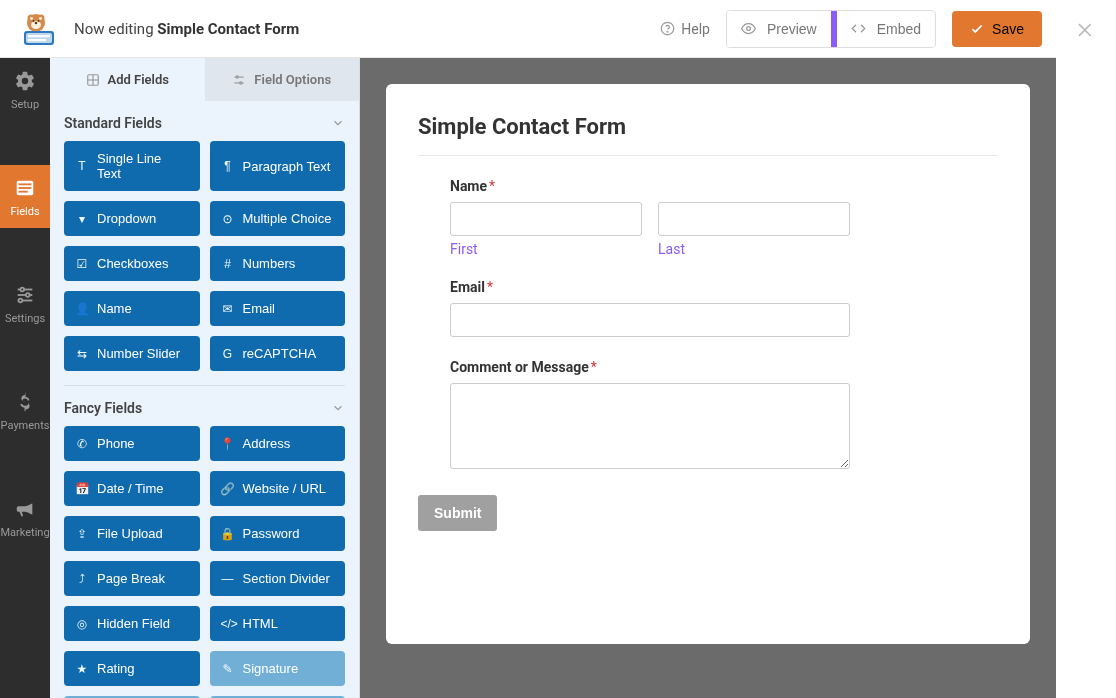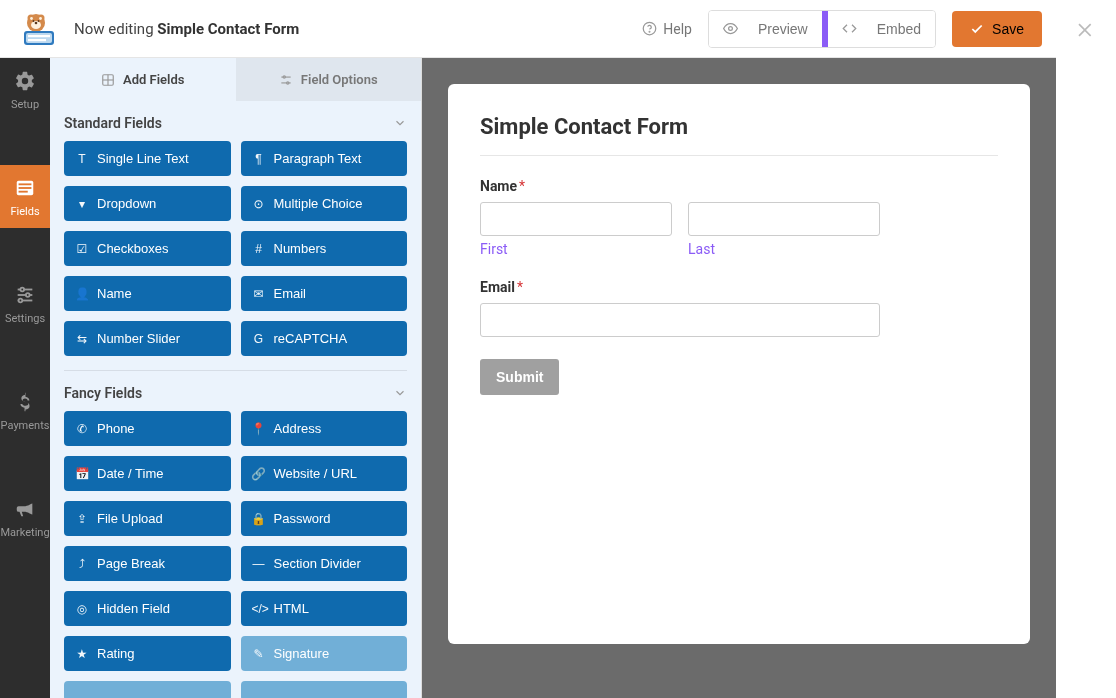--- a/index.html
+++ b/index.html
@@ -12,53 +12,53 @@
   
   
   .topbar { height: 58px; display: flex; align-items: center; padding: 2px 14px; border-bottom: 1px solid #e5e5e5; gap: 16px; }
   .logo { width: 44px; height: 36px; display: flex; align-items: center; justify-content: center; }
   .logo svg { width: 44px; height: 36px; }
   .title { font-size: 15px; color: #444; }
   .title strong { font-weight: 700; color: #333; }
   .spacer { flex: 1; }
   .help { display: flex; align-items: center; gap: 6px; font-size: 14px; color: #777; cursor: pointer; }
   .seggroup { display: flex; border: 1px solid #ddd; border-radius: 4px; overflow: hidden; }
-  .segbtn { display: flex; align-items: center; gap: 20px; background: #fff; border: none; padding: 10px 14px; font-size: 14px; color: #777; cursor: pointer; }
+  .segbtn { display: flex; align-items: center; gap: 11px; background: #fff; border: none; padding: 10px 14px; font-size: 14px; color: #777; cursor: pointer; }
   .segbtn + .segbtn { border-left: 6px solid #8b5cf6; }
   .save-btn { background: #e27730; color: #000000; border: none; border-radius: 4px; padding: 10px 18px; font-size: 14px; font-weight: 400; display: flex; align-items: center; gap: 8px; cursor: pointer; }
   
   
   .mainrow { flex: 1; display: flex; min-height: 0; }
   
   
   .leftnav { width: 50px; background: #2d2d2d; display: flex; flex-direction: column; gap: 44px; }
   .navitem { display: flex; flex-direction: column; align-items: center; gap: 6px; padding: 12px 4px 10px; color: #999; font-size: 11px; cursor: pointer; }
   .navitem.active { background: #e27730; color: #fff; }
   .navicon { font-size: 19px; }
   
   
-  .sidepanel { width: 372px; background: #ebf3fc; border-right: 1px solid #ddd; display: flex; flex-direction: column; overflow-y: auto; }
+  .sidepanel { width: 310px; background: #ebf3fc; border-right: 1px solid #ddd; display: flex; flex-direction: column; overflow-y: auto; }
   .tabs { display: flex; }
   .tab { flex: 1; display: flex; align-items: center; justify-content: center; gap: 8px; padding: 14px 8px; font-size: 13px; font-weight: 600; color: #777; background: #dfe6ee; cursor: pointer; }
   .tab.active { background: #ebf3fc; color: #444; }
   .tab .ticon { color: #999; }
   
   .section-head { display: flex; align-items: center; justify-content: space-between; padding: 14px 14px 10px; font-size: 14px; font-weight: 600; color: #444; cursor: pointer; }
   .section-head .chev { color: #999; }
   .field-grid { display: grid; grid-template-columns: 1fr 1fr; gap: 10px; padding: 0 14px 14px; }
   .field-btn { display: flex; align-items: center; gap: 8px; background: #0f6aae; color: #fff; border: none; border-radius: 4px; padding: 10px 11px; font-size: 13px; cursor: pointer; text-align: left; }
   .field-btn.dim { background: #71afd7; }
   .field-btn .ficon { width: 14px; text-align: center; opacity: 0.95; font-size: 12px; }
   .divider { border-top: 1px solid #d6dde6; margin: 0 14px; }
   
   
   .canvas { flex: 1; background: #6b6b6b; padding: 26px; overflow: auto; }
   .formcard { background: #fff; border-radius: 6px; padding: 30px 32px 70px; min-height: 560px; }
   .form-title { font-size: 22px; font-weight: 700; color: #333; padding-bottom: 16px; border-bottom: 1px solid #e6e6e6; margin-bottom: 22px; }
-  .form-row { margin-bottom: 22px; max-width: 400px; }
+  .form-row { margin-bottom: 22px; max-width: 400px; margin-left: 32px; }
   .flabel { font-size: 14px; font-weight: 700; color: #333; margin-bottom: 8px; display: block; }
   .req { color: #d63638; font-weight: 400; margin-left: 2px; }
   .name-pair { display: flex; gap: 16px; }
   .name-col { flex: 1; display: flex; flex-direction: column; }
   .tinput { width: 100%; height: 34px; border: 1px solid #ccc; border-radius: 3px; padding: 6px 8px; font-size: 14px; }
   .sublabel { font-size: 14px; color: #8b5cf6; margin-top: 5px; }
   .tarea { width: 100%; height: 86px; border: 1px solid #ccc; border-radius: 3px; padding: 8px; font-size: 14px; resize: both; }
   .submit-btn { background: #a0a0a0; color: #fff; border: none; border-radius: 3px; padding: 10px 16px; font-size: 14px; font-weight: 600; cursor: pointer; }
   
   svg { display: block; }
@@ -345,20 +345,26 @@
               </div>
             </div>
 
             <div class="form-row">
               <div class="flabel">
                 <span>Email</span><span class="req">*</span>
               </div>
               <input class="tinput" style="">
             </div>
 
+            <div class="form-row">
+              <div class="flabel">
+                <span>Comment or Message</span><span class="req">*</span>
+              </div>
+              <textarea class="tarea" style=""></textarea>
+            </div>
 
             <button class="submit-btn">Submit</button>
           </div>
         </div>
       </div>
     </div>
 
     <div class="close-col">
       <div class="close-btn">
         <span>

